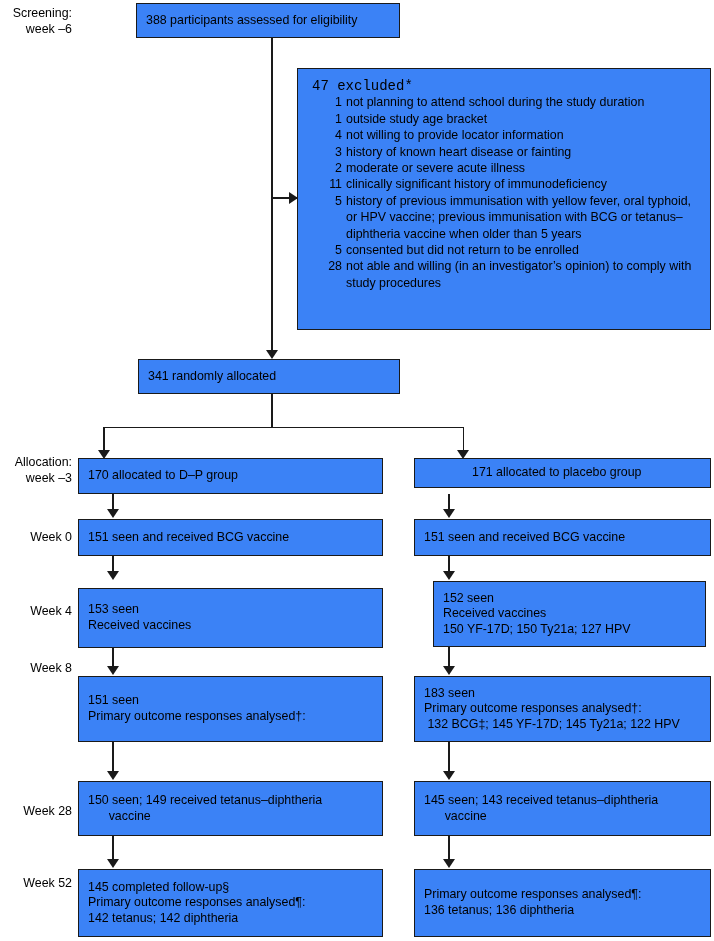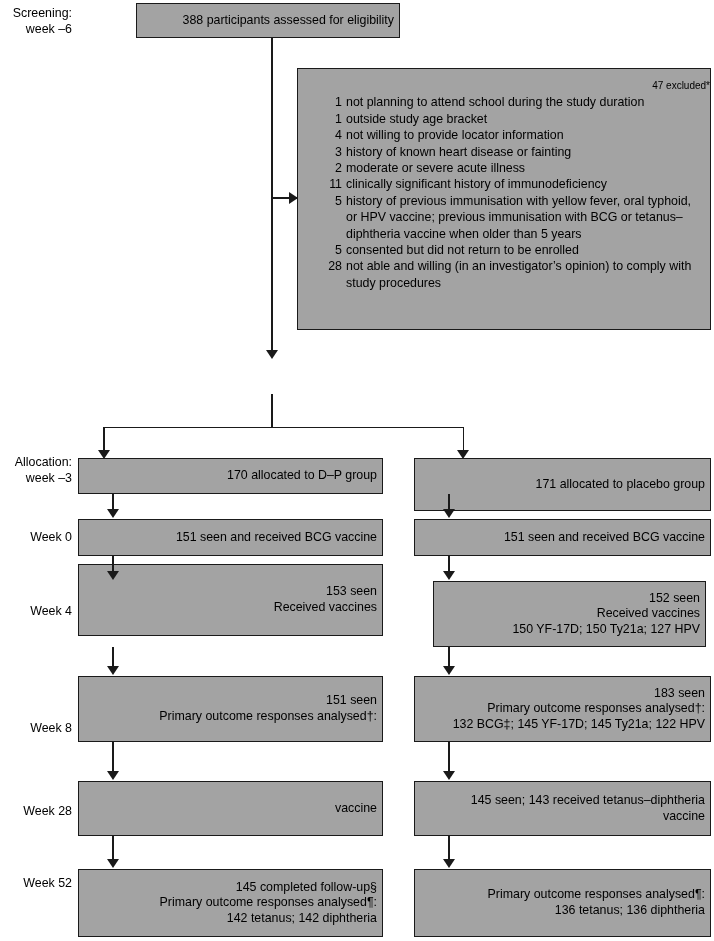--- a/index.html
+++ b/index.html
@@ -15,25 +15,24 @@
     position: relative;
     width: 714px;
     height: 941px;
     background: #ffffff;
     overflow: hidden;
   }
   .box {
     position: absolute;
     box-sizing: border-box;
     border: 1.6px solid #1a1a1a;
-    background: #a3a3a3;
+    background: #3b82f6;
     display: flex;
     flex-direction: column;
     justify-content: center;
-    align-items: flex-end;
   }
   .box .ln {
     font-size: 12.4px;
     line-height: 15.6px;
     white-space: pre-wrap;
     padding-left: 9px;
     padding-right: 5px;
   }
   .stage-label {
     position: absolute;
@@ -68,23 +67,24 @@
     border-top: 6.2px solid transparent;
     border-bottom: 6.2px solid transparent;
     border-left: 9px solid #1a1a1a;
   }
   
   #excl-box {
     justify-content: flex-start;
     padding-top: 9px;
   }
   #excl-box .excl-head {
-    font-size: 10px;
+    font-size: 14px;
     line-height: 16.4px;
     padding-left: 14px;
+    font-family: Liberation Mono, monospace;
   }
   .excl-list {
     list-style: none;
     margin: 0;
     padding: 0 6px 0 14px;
   }
   .excl-item {
     display: flex;
     font-size: 12.4px;
     line-height: 16.4px;
@@ -102,21 +102,21 @@
 <body>
 
 <div id="canvas">
 
   <div class="stage-label" style="left:0px; top:6px; width:72px;">Screening:
 week –6</div>
   <div class="stage-label" style="left:0px; top:455px; width:72px;">Allocation:
 week –3</div>
   <div class="stage-label" style="left:0px; top:530px; width:72px;">Week 0</div>
   <div class="stage-label" style="left:0px; top:604px; width:72px;">Week 4</div>
-  <div class="stage-label" style="left:0px; top:721px; width:72px;">Week 8</div>
+  <div class="stage-label" style="left:0px; top:661px; width:72px;">Week 8</div>
   <div class="stage-label" style="left:0px; top:804px; width:72px;">Week 28</div>
   <div class="stage-label" style="left:0px; top:876px; width:72px;">Week 52</div>
 
   <div class="box" id="assessed-box" style="left:136px; top:3px; width:264px; height:35px;">
     <div class="ln">388 participants assessed for eligibility</div>
   </div>
 
   <div class="vline" style="left:271px; top:38px; height:313px;"></div>
   <div class="arrowhead-down" style="left:265.9px; top:350px;"></div>
 
@@ -158,47 +158,51 @@
           <span class="excl-num">5</span>
           <span class="excl-txt">consented but did not return to be enrolled</span>
         </li>
         <li class="excl-item">
           <span class="excl-num">28</span>
           <span class="excl-txt">not able and willing (in an investigator’s opinion) to comply with study procedures</span>
         </li>
       </ul>
   </div>
 
+  <div class="box" style="left:138px; top:359px; width:262px; height:35px;">
+    <div class="ln">341 randomly allocated</div>
+  </div>
 
   <div class="vline" style="left:271px; top:394px; height:34px;"></div>
   <div class="hline" style="left:103px; top:426.5px; width:361px;"></div>
   <div class="vline" style="left:103px; top:426.5px; height:26px;"></div>
   <div class="arrowhead-down" style="left:97.8px; top:450px;"></div>
   <div class="vline" style="left:462.5px; top:426.5px; height:26px;"></div>
   <div class="arrowhead-down" style="left:457.3px; top:450px;"></div>
 
   <div class="box" style="left:78px; top:458px; width:305px; height:36px;">
     <div class="ln">170 allocated to D–P group</div>
   </div>
 
   <div class="box" style="left:78px; top:519px; width:305px; height:37px;">
     <div class="ln">151 seen and received BCG vaccine</div>
   </div>
 
-  <div class="box" style="left:78px; top:564px; width:305px; height:72px;">
+  <div class="box" style="left:78px; top:588px; width:305px; height:60px;">
     <div class="ln">153 seen</div>
     <div class="ln">Received vaccines</div>
   </div>
 
   <div class="box" style="left:78px; top:676px; width:305px; height:66px;">
     <div class="ln">151 seen</div>
     <div class="ln">Primary outcome responses analysed†:</div>
   </div>
 
   <div class="box" style="left:78px; top:781px; width:305px; height:55px;">
+    <div class="ln">150 seen; 149 received tetanus–diphtheria</div>
     <div class="ln">      vaccine</div>
   </div>
 
   <div class="box" style="left:78px; top:869px; width:305px; height:68px;">
     <div class="ln">145 completed follow-up§</div>
     <div class="ln">Primary outcome responses analysed¶:</div>
     <div class="ln">142 tetanus; 142 diphtheria</div>
   </div>
 
   <div class="vline" style="left:112px; top:494px; height:16px;"></div>
@@ -209,21 +213,21 @@
 
   <div class="vline" style="left:112px; top:647px; height:20px;"></div>
   <div class="arrowhead-down" style="left:106.8px; top:666px;"></div>
 
   <div class="vline" style="left:112px; top:742px; height:30px;"></div>
   <div class="arrowhead-down" style="left:106.8px; top:771px;"></div>
 
   <div class="vline" style="left:112px; top:836px; height:24px;"></div>
   <div class="arrowhead-down" style="left:106.8px; top:859px;"></div>
 
-  <div class="box" style="left:414px; top:458px; width:297px; height:53px;">
+  <div class="box" style="left:414px; top:458px; width:297px; height:30px;padding-left:48px;">
     <div class="ln">171 allocated to placebo group</div>
   </div>
 
   <div class="box" style="left:414px; top:519px; width:297px; height:37px;">
     <div class="ln">151 seen and received BCG vaccine</div>
   </div>
 
   <div class="box" style="left:433px; top:581px; width:273px; height:66px;">
     <div class="ln">152 seen</div>
     <div class="ln">Received vaccines</div>

